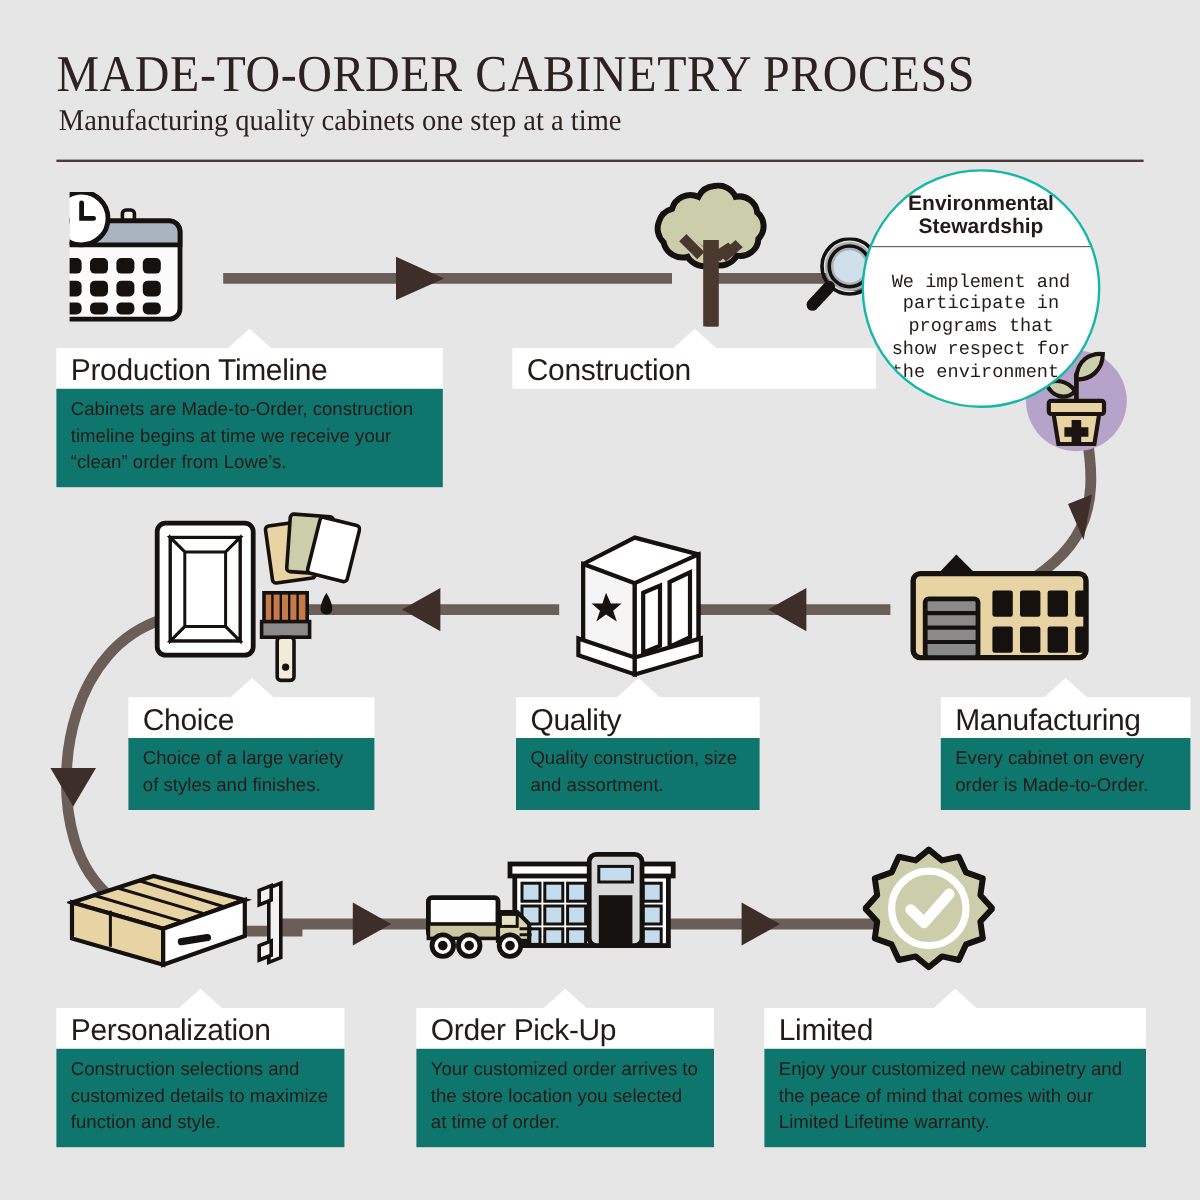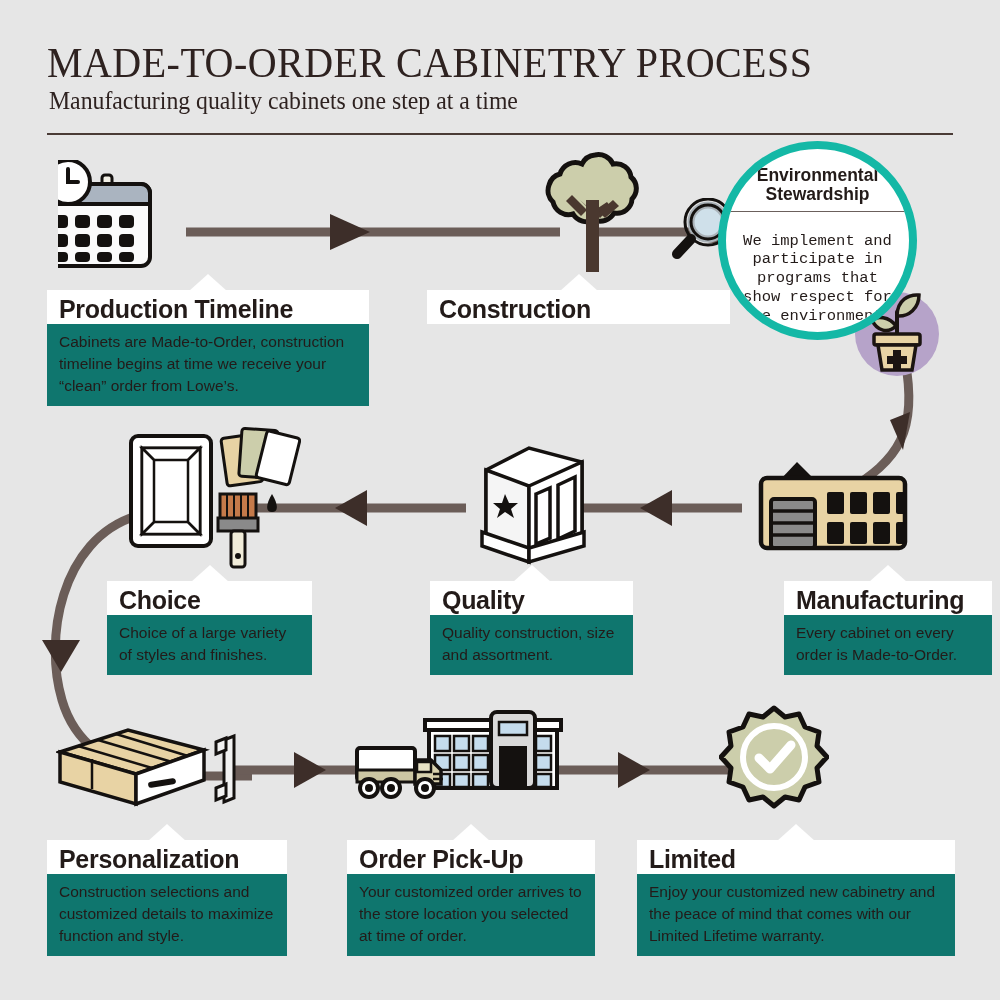--- a/index.html
+++ b/index.html
@@ -36,21 +36,21 @@
   .card .notch{
     position:absolute;left:50%;top:-16px;margin-left:-19px;
     width:0;height:0;
     border-left:19px solid transparent;
     border-right:19px solid transparent;
     border-bottom:17px solid #ffffff;
   }
   .card .head{
     background:#ffffff;
     color:#231b19;
-    font-size:25px;font-weight:bold;
+    font-size:25px;font-weight:normal;
     letter-spacing:-.3px;
     padding:6px 12px 2px 12px;
     line-height:1.05;
     white-space:nowrap;
   }
   .card .body{
     background:#0f766e;
     color:#231b19;
     font-size:15.5px;line-height:1.42;
     padding:7px 12px 9px 12px;
@@ -60,21 +60,21 @@
   .card.w-choice{left:107px;top:581px;width:205px;}
   .card.w-qual{left:430px;top:581px;width:203px;}
   .card.w-manu{left:752px;top:581px;width:208px;margin-left:32px;}
   .card.w-pers{left:47px;top:840px;width:240px;}
   .card.w-pick{left:347px;top:840px;width:248px;}
   .card.w-res{left:637px;top:840px;width:318px;}
 
   
   .callout{
     position:absolute;left:718px;top:141px;width:199px;height:199px;
-    border-radius:50%;background:#ffffff;border:8px solid #14b8a6;
+    border-radius:50%;background:#ffffff;border:2px solid #14b8a6;
     box-sizing:border-box;
     display:flex;flex-direction:column;align-items:center;
     overflow:hidden;
   }
   .callout .c-title{
     margin-top:17px;font-size:17.5px;font-weight:bold;color:#231b19;
     text-align:center;line-height:1.1;width:150px;
   }
   .callout .c-div{width:186px;height:1px;background:#6b605c;margin-top:6px;}
   .callout .c-body{

